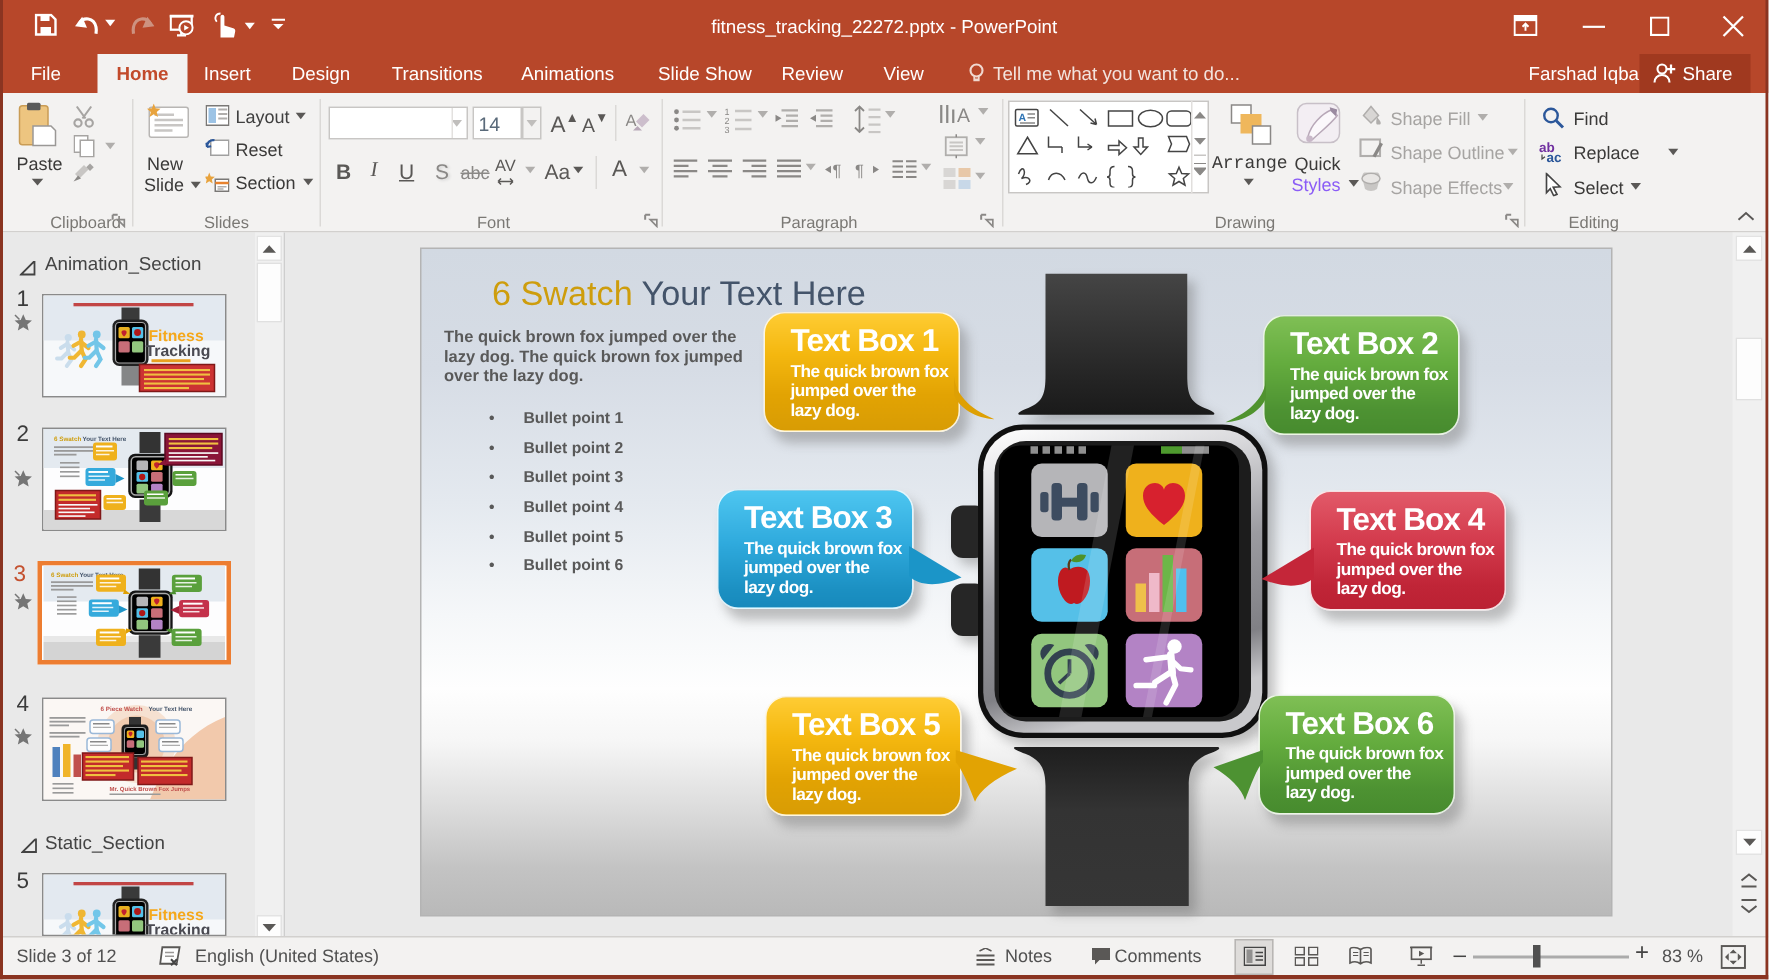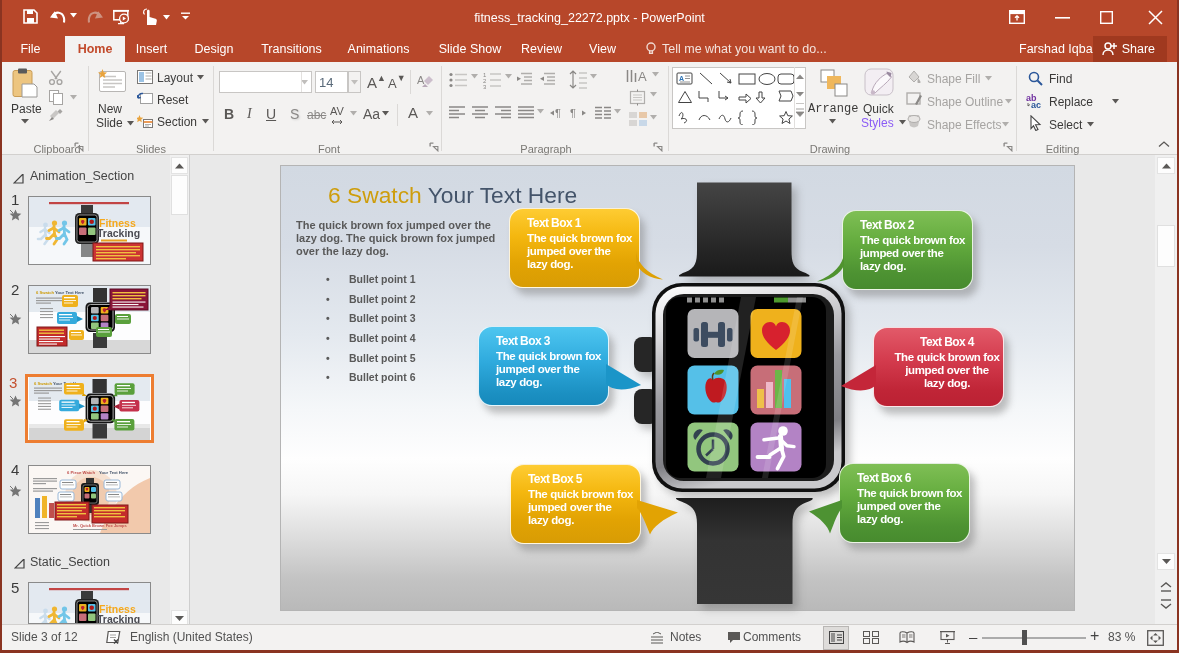--- a/index.html
+++ b/index.html
@@ -43,21 +43,21 @@
   box-shadow:0 0 0 1px #B4B4B4; }
 #slidetitle { position:absolute; left:28px; top:16px; font-size:22.8px; font-weight:normal; color:#44546A; letter-spacing:0;margin-left:19px; }
 #slidetitle .gold { color:#CE9D0C; }
 #para { position:absolute; left:15px; top:53px; width:205px; font-size:11px; font-weight:bold; color:#595959; line-height:13.1px; }
 .bullet-row { position:absolute; left:45px; width:200px; font-size:10.5px; font-weight:bold; color:#595959; }
 .bullet-row .dot { position:absolute; left:0; }
 .bullet-row .bt { position:absolute; left:23px; }
 
 
 .callout { position:absolute; width:131px; height:80px; border-radius:14px; border:1.5px solid rgba(255,255,255,0.85); color:#fff; }
-.callout .ct { font-weight:bold; font-size:12px; padding:7px 0 0 17px; white-space:nowrap; letter-spacing:-0.6px; }
+.callout .ct { font-weight:bold; font-size:21px; padding:7px 0 0 17px; white-space:nowrap; letter-spacing:-0.6px; }
 .callout .cb { font-weight:bold; font-size:11.5px; line-height:13px; padding:2px 0 0 17px; white-space:nowrap; letter-spacing:-0.35px; }
 .co-yellow { background:linear-gradient(to bottom,#FECC33 0%,#F4B70F 35%,#E2A303 70%,#D89C04 100%); box-shadow:5px 7px 7px rgba(120,120,120,0.45); }
 .co-green { background:linear-gradient(to bottom,#7FBF55 0%,#64AC3E 40%,#4D9232 80%,#478B2E 100%); box-shadow:5px 7px 7px rgba(120,120,120,0.45); }
 .co-blue { background:linear-gradient(to bottom,#4EC6F0 0%,#2FAADD 45%,#1B90C2 85%,#1789BC 100%); box-shadow:5px 7px 7px rgba(120,120,120,0.45); }
 .co-red { background:linear-gradient(to bottom,#E25A69 0%,#D43C4E 40%,#C02537 80%,#BB2133 100%); box-shadow:5px 7px 7px rgba(120,120,120,0.45); }
 .tail { position:absolute; }
 
 
 #statusbar { position:absolute; left:0; top:624px; width:1179px; height:26px; background:#F3F2F1; border-top:1px solid #D2D0CE; font-size:12px; color:#515151; }
 #statusbar .it { position:absolute; top:5px; }
@@ -937,21 +937,21 @@
           <path d="M29 0 C28 11,20 21,2 28.5 C14 28,26 21,29 12 Z" fill="#50932F"></path>
         </svg>
     </div>
     <div class="callout co-blue" style="left:197px;top:160px;">
       <div class="ct">Text Box 3</div>
         <div class="cb">The quick brown fox<br>jumped over the<br>lazy dog.</div>
       <svg class="tail" style="left:127px;top:37px" width="36" height="34" viewBox="0 0 36 34">
           <path d="M0 0 L35 21 C18 28,6 26,0 20 Z" fill="#1B95C8"></path>
         </svg>
     </div>
-    <div class="callout co-red" style="left:592px;top:161px;text-align:center;">
+    <div class="callout co-red" style="left:592px;top:161px;">
       <div class="ct">Text Box 4</div>
         <div class="cb">The quick brown fox<br>jumped over the<br>lazy dog.</div>
       <svg class="tail" style="left:-34px;top:37px" width="36" height="34" viewBox="0 0 36 34">
           <path d="M36 0 L1 21 C18 28,30 26,36 20 Z" fill="#C42639"></path>
         </svg>
     </div>
     <div class="callout co-yellow" style="left:229px;top:298px;">
       <div class="ct">Text Box 5</div>
         <div class="cb">The quick brown fox<br>jumped over the<br>lazy dog.</div>
       <svg class="tail" style="left:126px;top:33px" width="42" height="37" viewBox="0 0 42 37">

